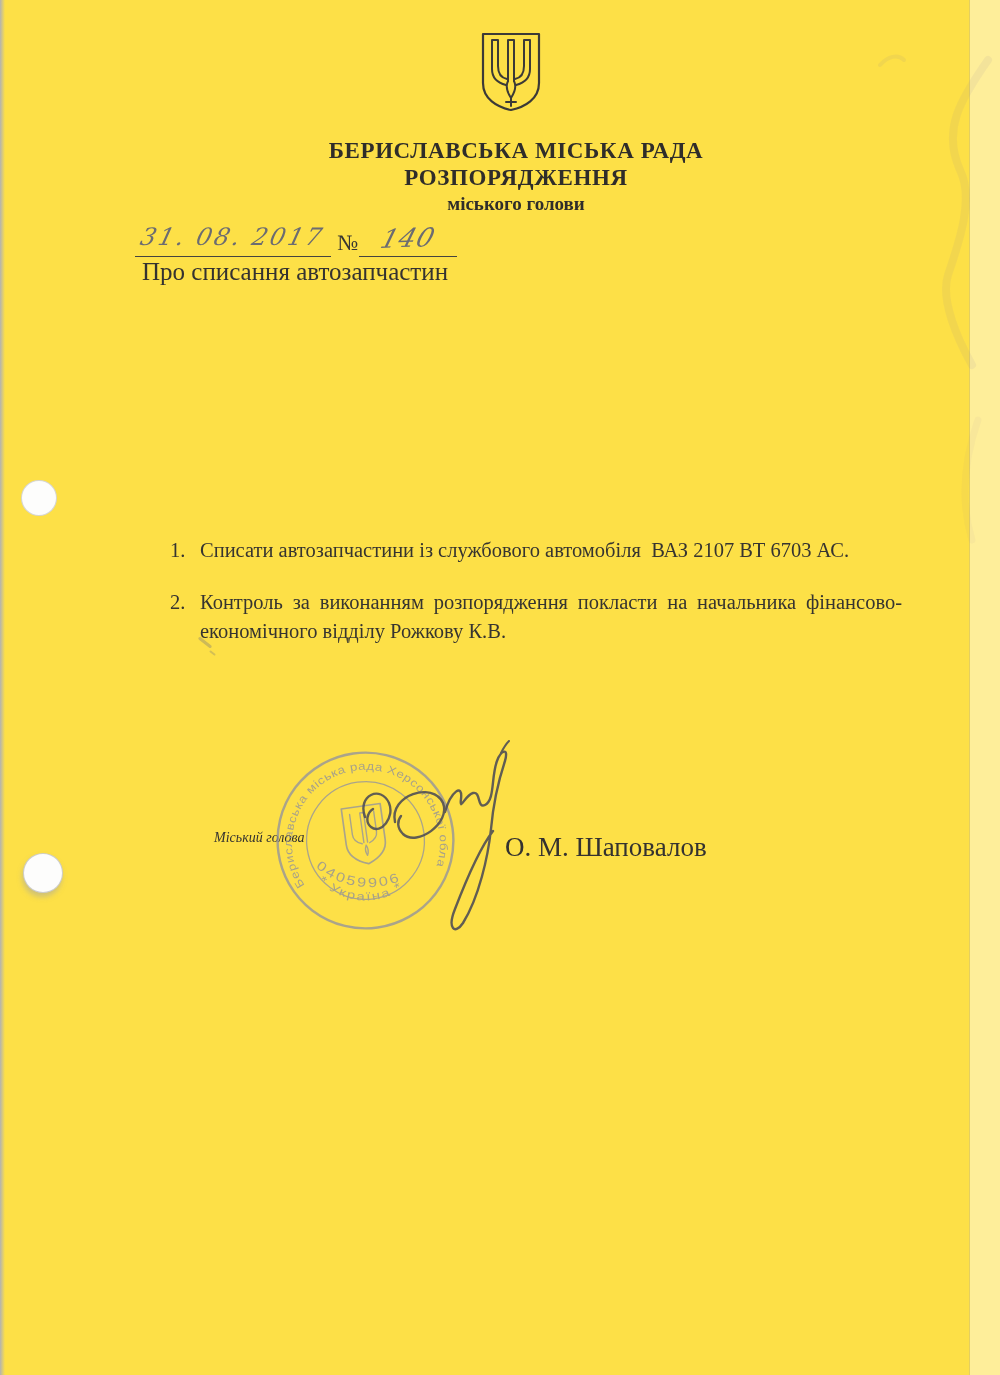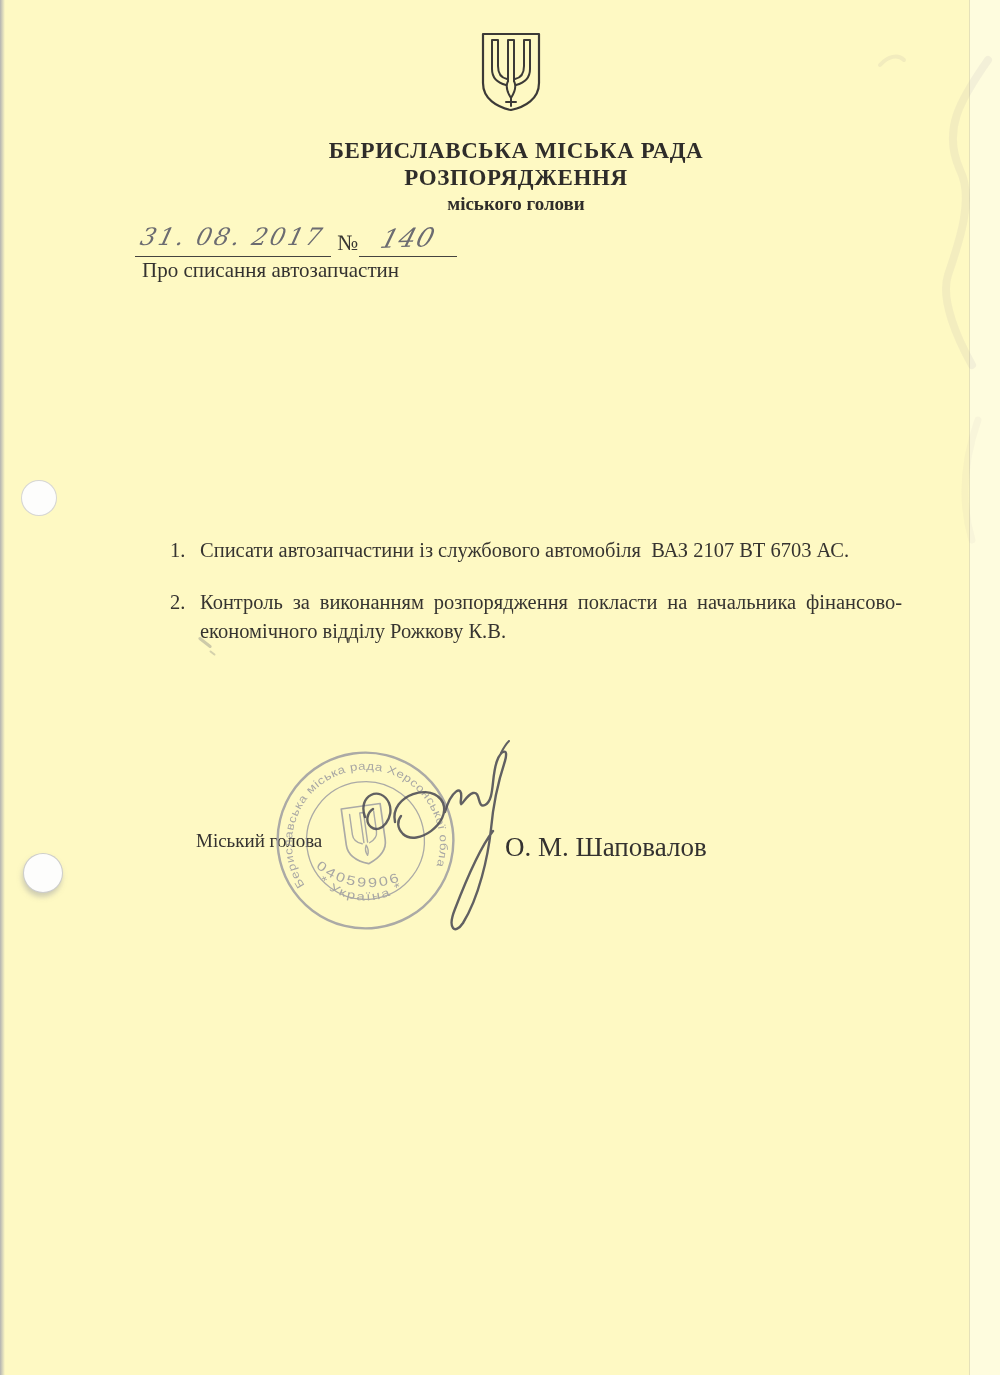--- a/index.html
+++ b/index.html
@@ -1,19 +1,19 @@
 <!DOCTYPE html>
 <html><head>
 <meta charset="utf-8">
 <style>
   html,body{margin:0;padding:0;background:#e8e8e6;}
   .page{
     position:relative;
     width:1000px;height:1375px;
-    background:#fef9c3;
+    background:#fde047;
     overflow:hidden;
     font-family:"Liberation Serif", serif;
     color:#34322f;
   }
   
   .edge-left{position:absolute;left:0;top:0;width:5px;height:100%;
     background:linear-gradient(to right,#b3b3b1,rgba(251,251,249,0));}
   
   .crease{position:absolute;left:969px;top:0;width:1px;height:100%;
     background:rgba(165,165,163,.28);}
@@ -33,32 +33,32 @@
   
   .fill-line{position:absolute;height:33px;border-bottom:1.6px solid #45433f;}
   .date-line{left:135px;top:223px;width:196px;}
   .num-line{left:359px;top:223px;width:98px;text-align:center;}
   .hw{font-family:"DejaVu Serif", serif;font-style:italic;color:#6c6c71;
     display:inline-block;transform:skewX(-14deg);white-space:nowrap;}
   .hw-date{font-size:24px;letter-spacing:2.5px;margin-left:6px;}
   .hw-num{font-size:26px;letter-spacing:1px;transform:skewX(-18deg) rotate(-2deg);}
   .no-label{position:absolute;left:337px;top:230px;font-size:22px;color:#383632;}
 
-  .subject{position:absolute;left:142px;top:258px;font-size:21px;color:#343230;}
+  .subject{position:absolute;left:142px;top:258px;font-size:25px;color:#343230;}
 
   .preamble{position:absolute;left:140px;top:417px;width:758px;
     font-size:20.5px;line-height:1.5;text-indent:57px;color:#363430;}
 
   .list{position:absolute;left:170px;top:536px;width:732px;font-size:20.5px;color:#363430;}
   .li{display:flex;margin-bottom:22px;line-height:1.45;}
   .li-num{flex:none;width:30px;}
   .li-text{flex:1;text-align:justify;}
 
   
-  .sig-title{position:absolute;left:196px;top:830px;font-size:19px;color:#343230;}
+  .sig-title{position:absolute;left:214px;top:830px;font-size:14px;color:#343230;font-style:italic;}
   .sig-name{position:absolute;left:505px;top:832px;font-size:27px;color:#343230;}
 
   .stamp{position:absolute;left:272px;top:747px;opacity:.78;}
   .stamp text{font-family:"Liberation Sans", sans-serif;fill:#90909b;}
   .signature-svg{position:absolute;left:345px;top:737px;}
 
   
   .hole{position:absolute;border-radius:50%;background:#fdfdfc;}
   .hole1{left:21px;top:480px;width:34px;height:34px;
     border:1px solid rgba(150,150,148,.38);}

